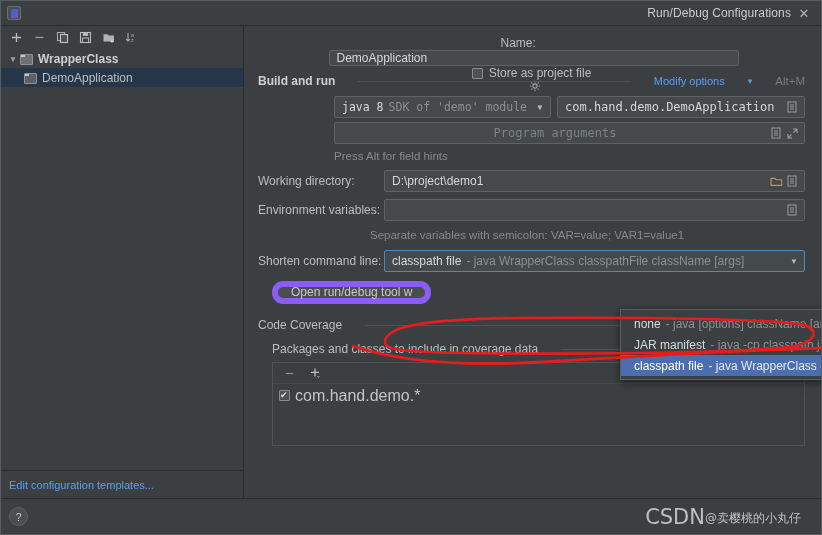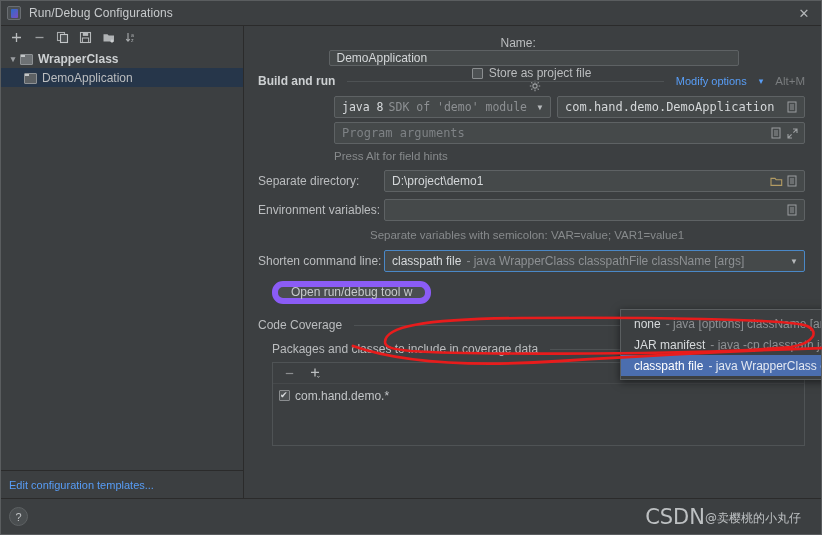--- a/index.html
+++ b/index.html
@@ -35,20 +35,21 @@
   }
   .app-icon::after {
     content: ""; position: absolute;
     left: 3px; top: 2px; width: 7px; height: 9px;
     background: linear-gradient(135deg,#2d6cc9 0%, #7a4ec2 100%);
     border-radius: 1px;
   }
   .title-text {
     color: #c8cbcd; font-size: 12px; letter-spacing: .1px;
     flex: 1 1 auto;
+    text-align: right;
   }
   .close-btn {
     width: 26px; height: 21px; flex: 0 0 26px;
     display: flex; align-items: center; justify-content: center;
     color: #b4b7b9; font-size: 13px; line-height: 1;
   }
 
   
   .body {
     flex: 1 1 auto; display: flex; min-height: 0;
@@ -153,21 +154,21 @@
   .field.mono, .field.mono .val { font-family: "DejaVu Sans Mono", monospace; font-size: 12px; }
 
   .fld-icon {
     width: 16px; flex: 0 0 16px;
     display: flex; align-items: center; justify-content: center;
     color: #9b9ea0;
   }
 
   .sep-row {
     display: flex; align-items: center;
-    padding: 0 16px 0 14px; gap: 12px;
+    padding: 0 16px 0 14px; gap: 23px;
   }
   .sec-title { color: #cdd0d2; font-size: 12px; font-weight: bold; white-space: nowrap; }
   .sec-title.plain { font-weight: normal; color: #bbbdbf; }
   .sep-line { flex: 1 1 auto; height: 1px; background: #4e5254; }
   .kbd { color: #797c7e; font-size: 11.5px; }
 
   
   .combo {
     background: #45494a;
     border: 1px solid #5e6264;
@@ -208,21 +209,21 @@
   }
   .cov-toolbar {
     height: 21px; flex: 0 0 21px;
     display: flex; align-items: center; gap: 4px;
     padding-left: 6px;
     border-bottom: 1px solid #46494b;
   }
   .cov-items { flex: 1 1 auto; padding: 3px 0 0 6px; }
   .cov-item {
     display: flex; align-items: center; gap: 5px;
-    font-size: 12px; color: #c2c5c7; height: 17px;
+    font-size: 16px; color: #c2c5c7; height: 17px;
   }
   .chk {
     width: 11px; height: 11px; flex: 0 0 11px;
     border: 1px solid #8a8d8f; background: #4d5153;
     border-radius: 1px;
     position: relative;
   }
   .chk.checked::after {
     content: "✔"; position: absolute;
     left: 0px; top: -2px; font-size: 9px; color: #d8dbdd;
@@ -399,21 +400,21 @@
           <span class="val">com.hand.demo.DemoApplication</span>
           <span class="fld-icon">
             <svg width="10" height="12" viewBox="0 0 10 12">
                 <rect x="1" y="1" width="8" height="10" fill="none" stroke="#9b9ea0" stroke-width="1"></rect>
                 <path d="M3 4h4M3 6h4M3 8h4" stroke="#9b9ea0" stroke-width="0.9"></path>
               </svg>
           </span>
         </div>
       </div>
 
-      <div class="row" style="height:26px; padding-left:90px;">
+      <div class="row" style="height:26px; padding-left:90px;text-align:center;">
         <div class="field mono placeholder" style="flex:1 1 auto;">
           <span class="val">Program arguments</span>
           <span class="fld-icon">
             <svg width="10" height="12" viewBox="0 0 10 12">
                 <rect x="1" y="1" width="8" height="10" fill="none" stroke="#9b9ea0" stroke-width="1"></rect>
                 <path d="M3 4h4M3 6h4M3 8h4" stroke="#9b9ea0" stroke-width="0.9"></path>
               </svg>
           </span>
           <span class="fld-icon">
             <svg width="11" height="11" viewBox="0 0 11 11">
@@ -421,21 +422,21 @@
               </svg>
           </span>
         </div>
       </div>
 
       <div class="row" style="height:20px; padding-left:90px;">
         <span class="hint">Press Alt for field hints</span>
       </div>
 
       <div class="row" style="height:30px;">
-        <span class="lbl" style="width:126px;">Separate directory:</span>
+        <span class="lbl" style="width:126px;">Working directory:</span>
         <div class="field" style="flex:1 1 auto;">
           <span class="val">D:\project\demo1</span>
           <span class="fld-icon">
             <svg width="13" height="11" viewBox="0 0 13 11">
                 <path d="M1 2.4h4l1.1 1.3h5.6V9.4H1z" fill="none" stroke="#b29b63" stroke-width="1.1"></path>
               </svg>
           </span>
           <span class="fld-icon">
             <svg width="10" height="12" viewBox="0 0 10 12">
                 <rect x="1" y="1" width="8" height="10" fill="none" stroke="#9b9ea0" stroke-width="1"></rect>

